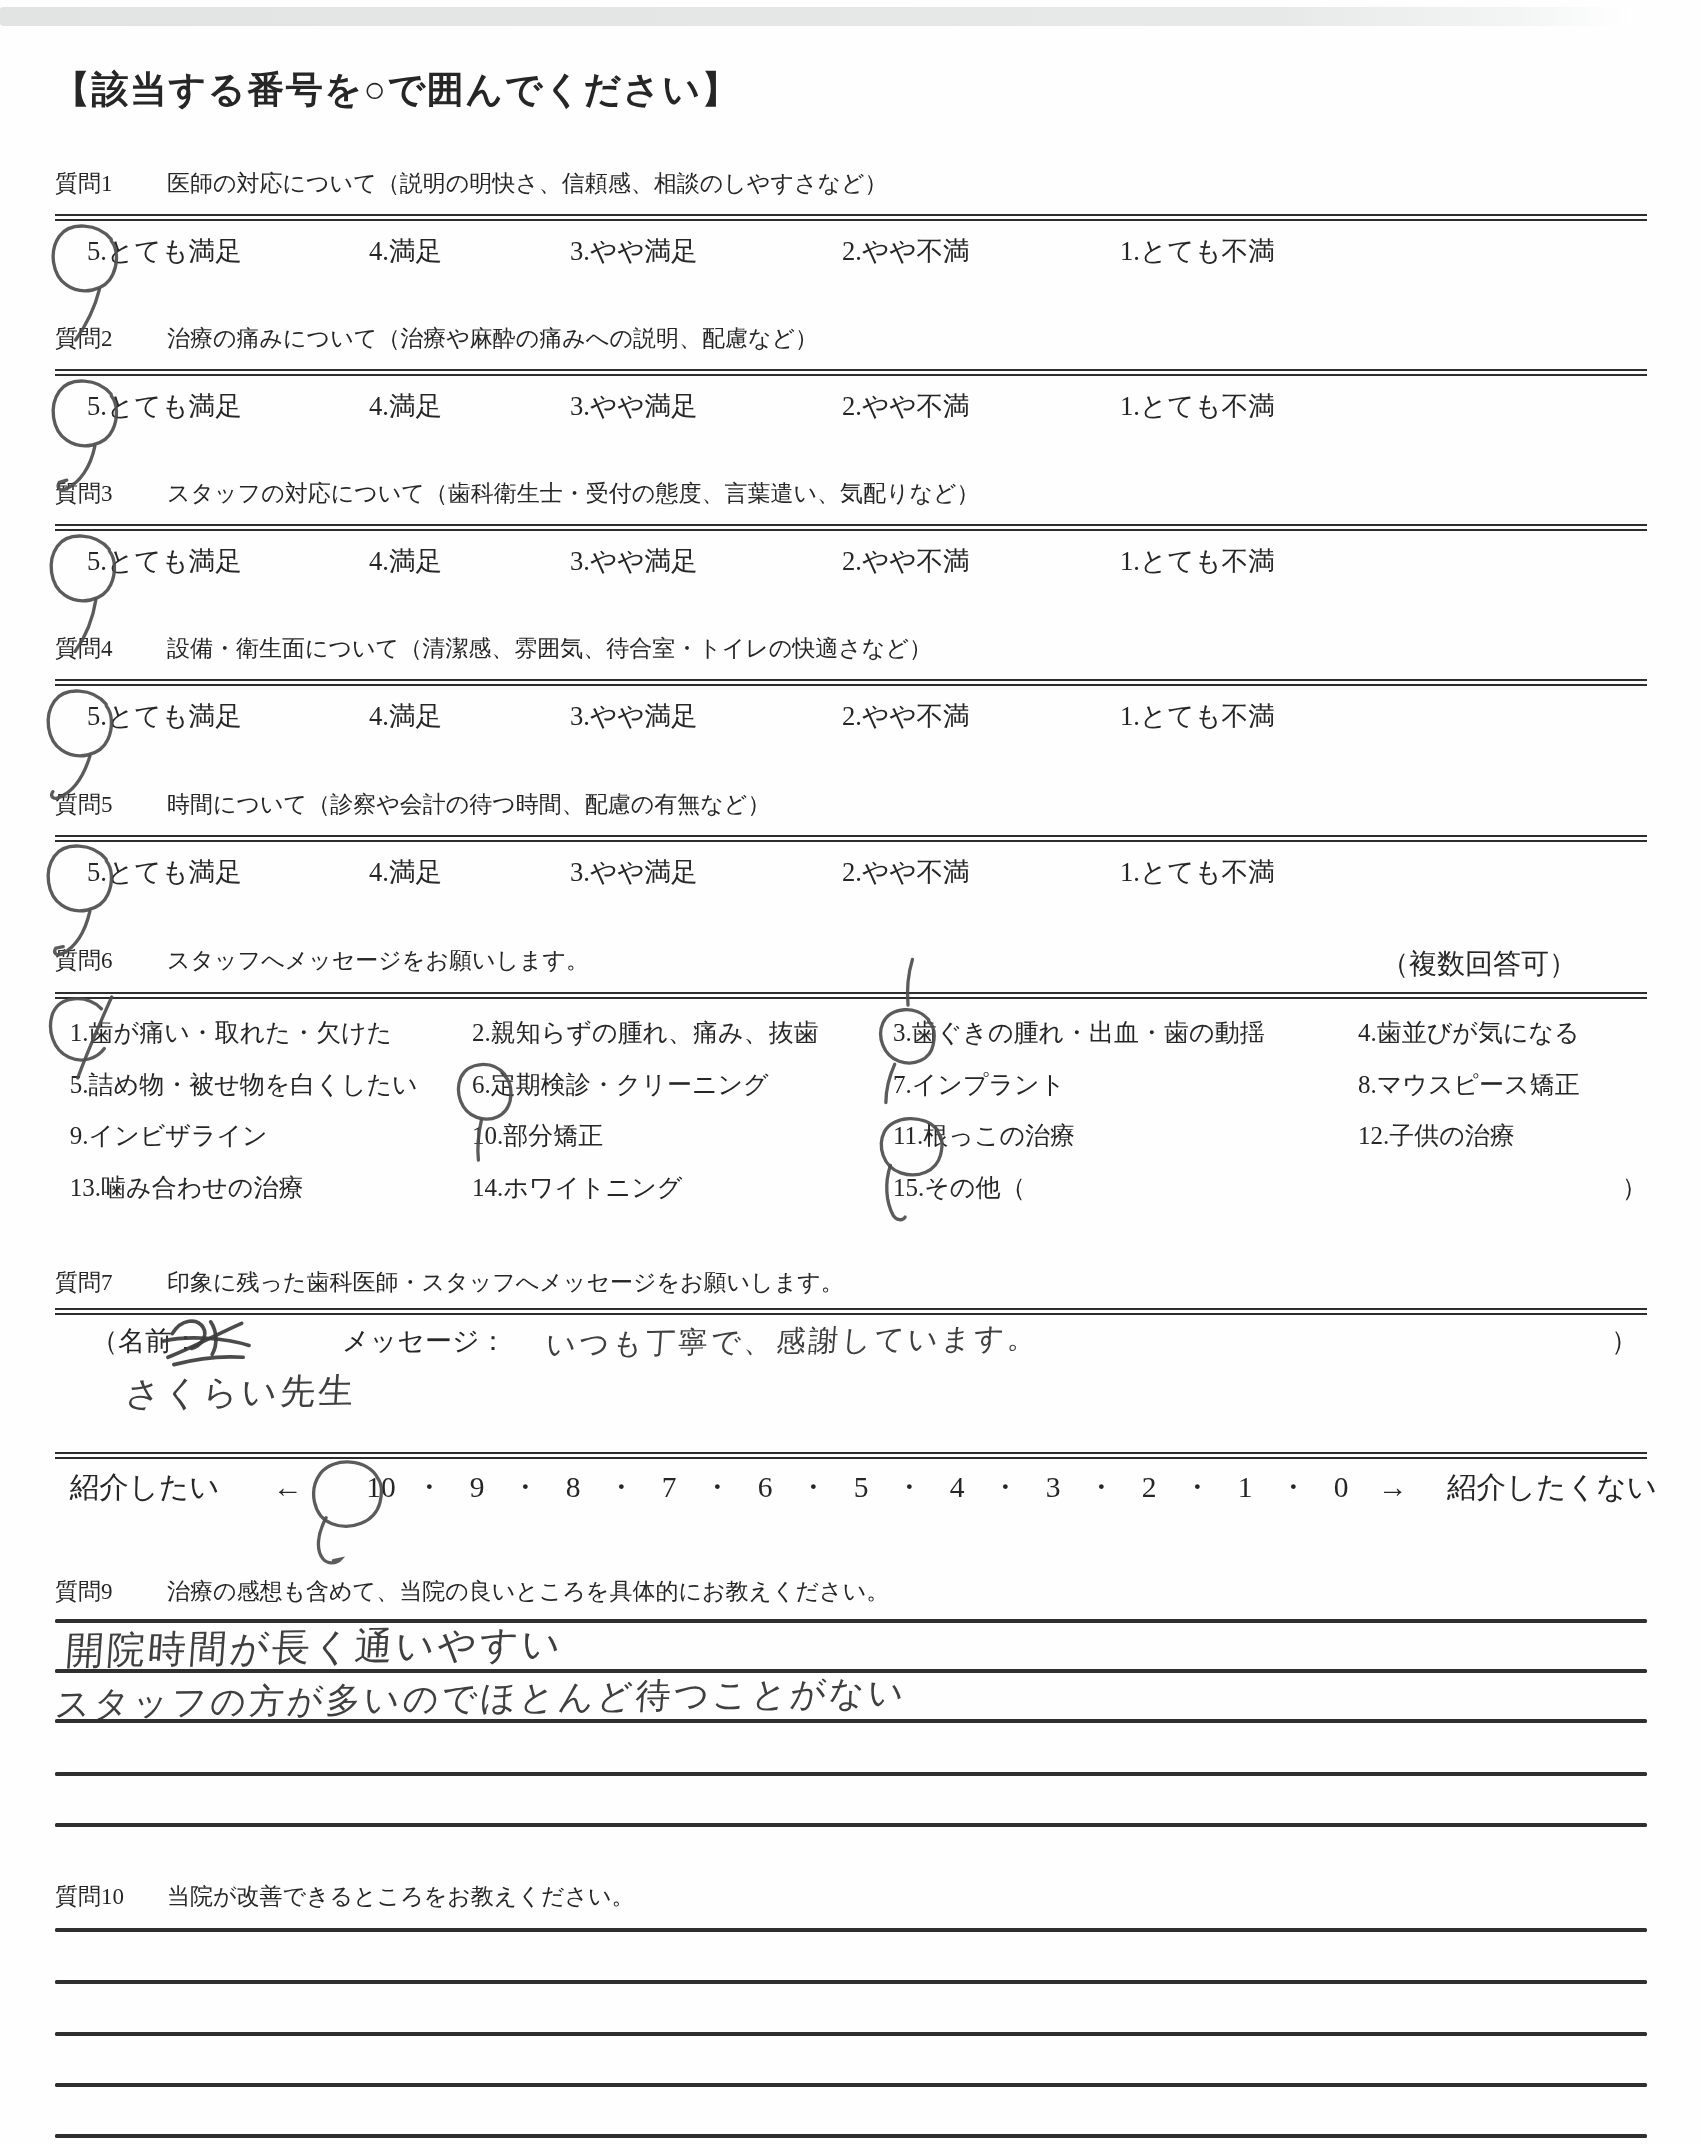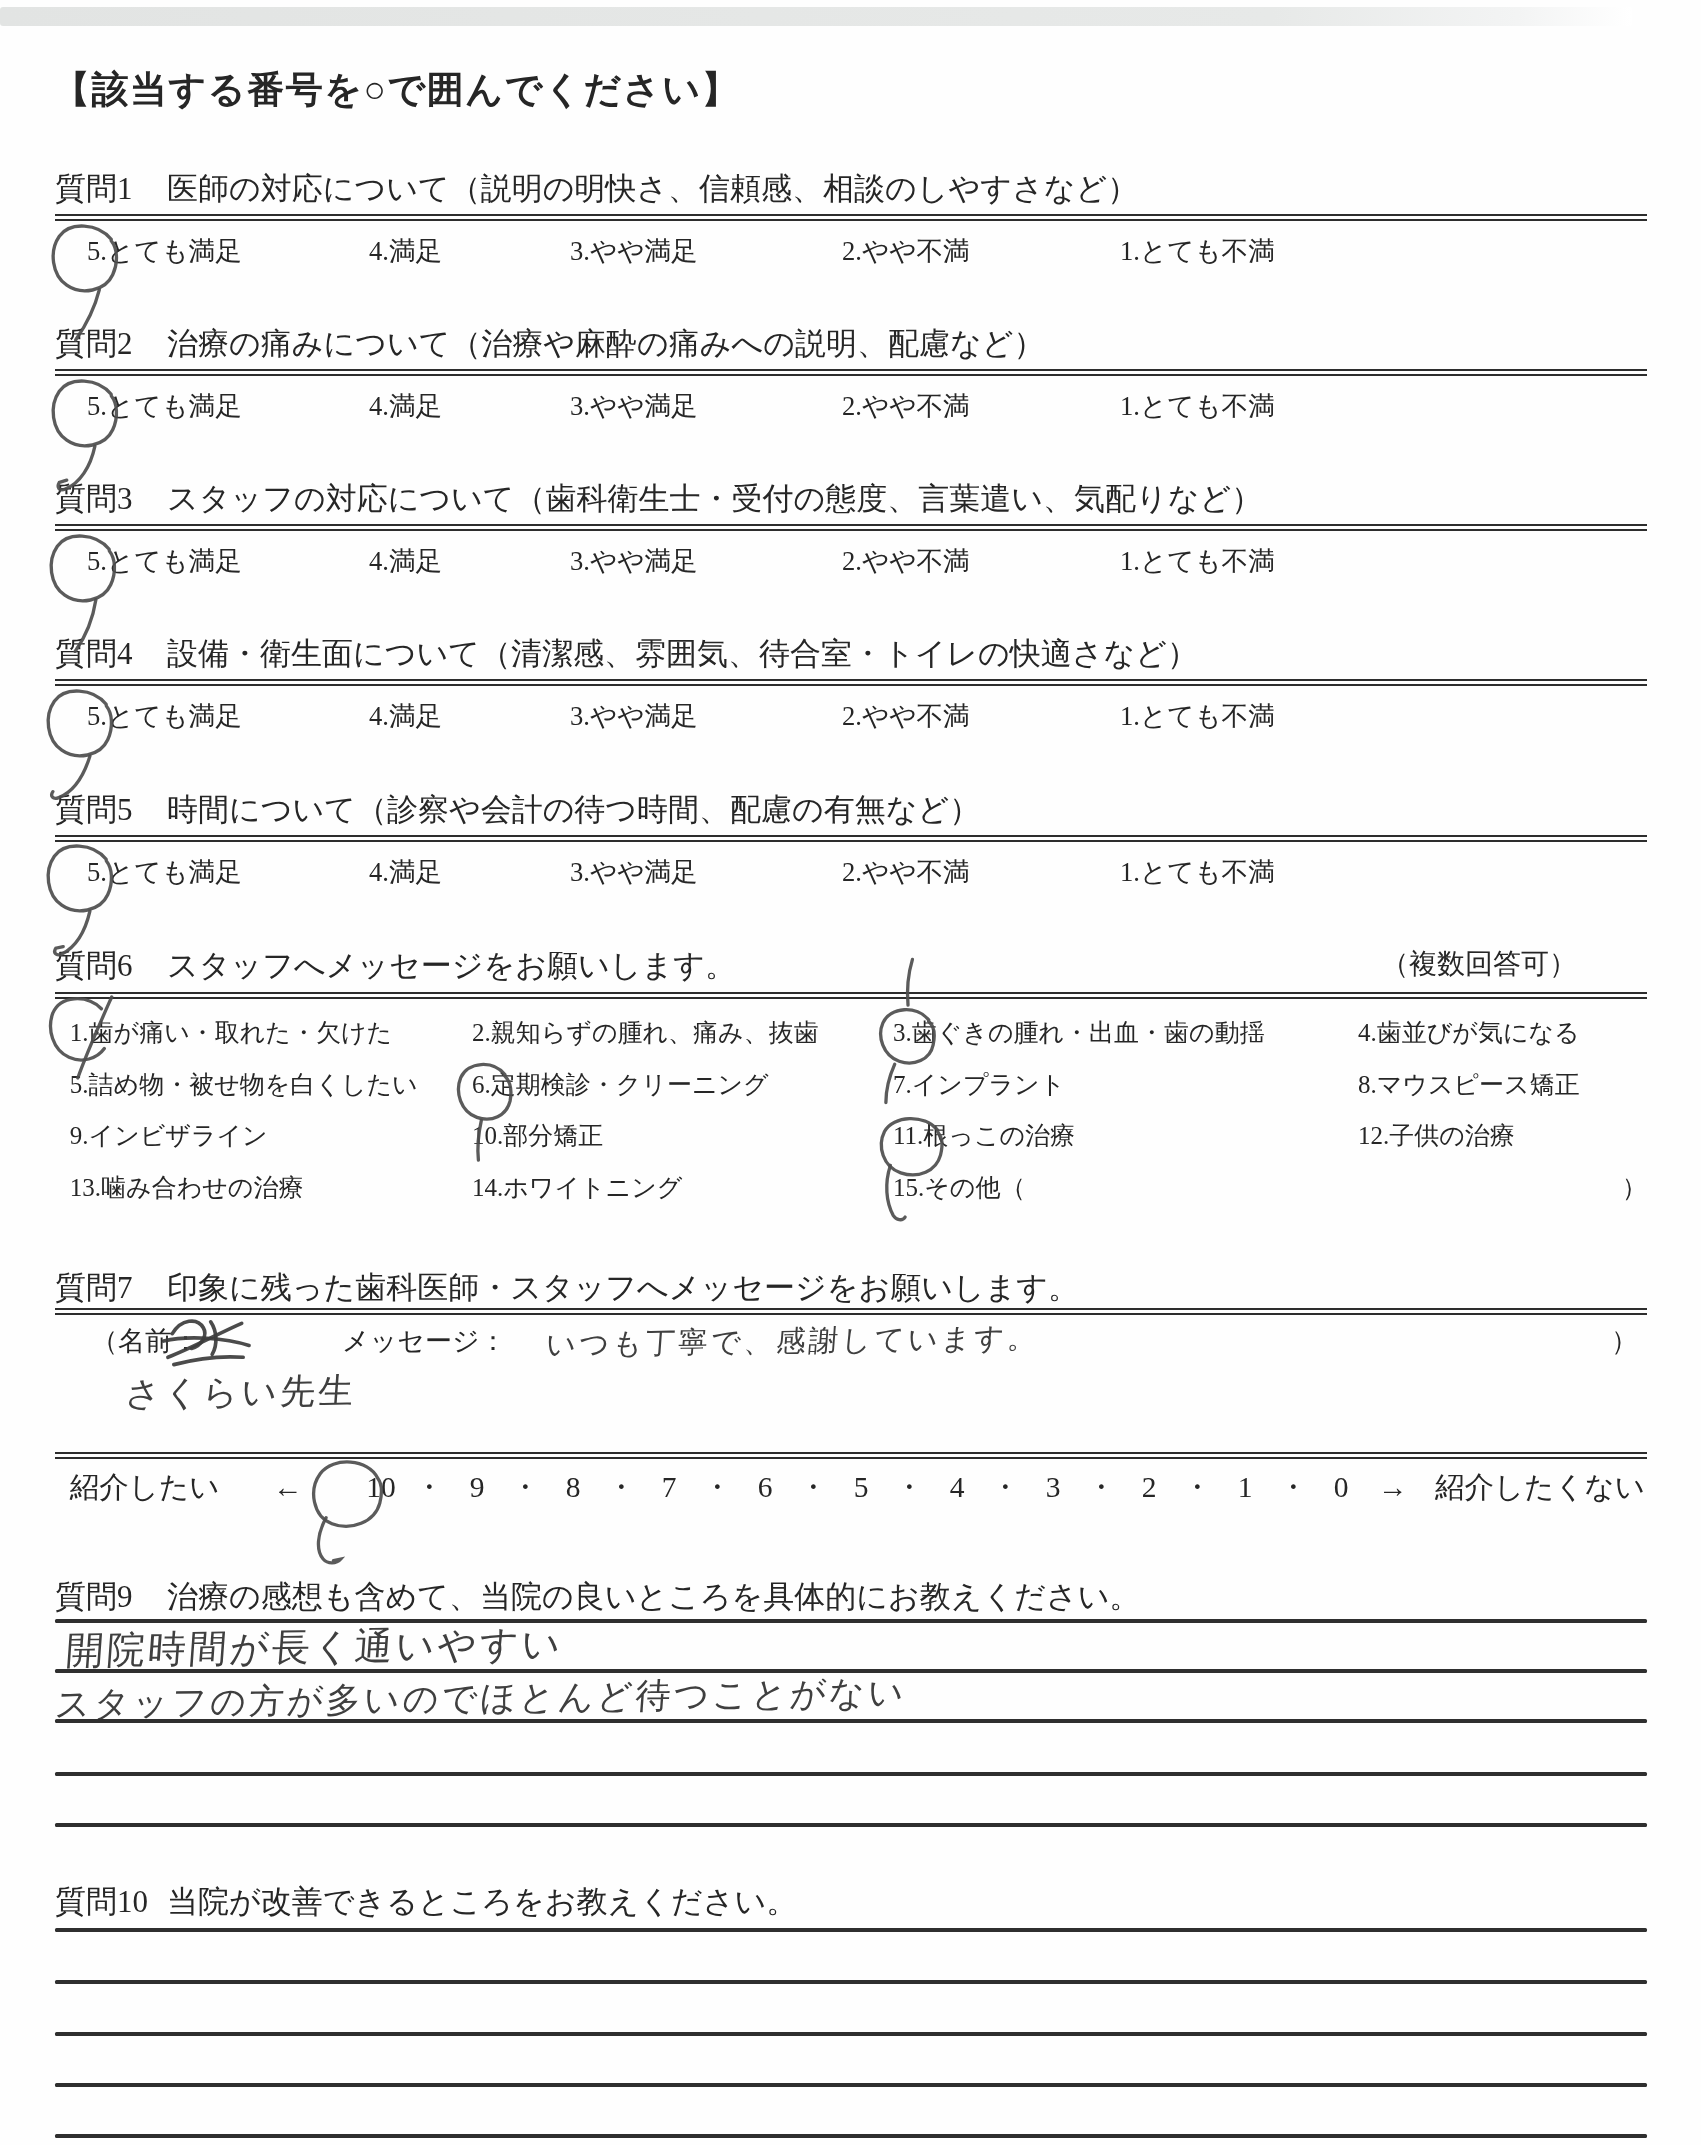--- a/index.html
+++ b/index.html
@@ -9,21 +9,21 @@
 
   
   .scan-band { position:absolute; top:7.4px; left:0; width:1632px; height:19px;
                background:linear-gradient(90deg,#e2e4e3 0%,#e7e9e8 78%,#f3f4f4 93%,#fff 100%);
                border-radius:3px; }
 
   .doc-title { position:absolute; top:65px; left:53px; font-size:37px; font-weight:600;
                letter-spacing:1.5px; white-space:nowrap; }
 
   .q { position:absolute; left:55px; width:1592px; }
-  .qhead { position:absolute; top:0; left:0; font-size:31px; white-space:nowrap; display:flex; }
+  .qhead { position:absolute; top:0; left:0; font-size:23px; white-space:nowrap; display:flex; }
   .qid { width:112px; flex:none; }
   .hrule { position:absolute; left:0; top:46px; width:100%; height:6.6px;
            border-top:2.2px solid #2d2d2d; border-bottom:2.2px solid #2d2d2d; }
   .opts { position:absolute; top:65px; left:0; width:100%; display:flex;
           font-size:26.6px; white-space:nowrap; }
   .opt0 { width:314px; padding-left:32px; } .opt1 { width:201px; }
   .opt2 { width:272px; } .opt3 { width:278px; } .opt4 { flex:1; }
 
   .note { position:absolute; right:70px; top:0; font-size:28px; }
 
@@ -38,21 +38,21 @@
   .q7row .pos { position:absolute; white-space:nowrap;margin-left:36px; }
 
   .scale { position:absolute; top:59px; left:0; width:100%; display:flex; align-items:baseline;
            font-size:29.5px; white-space:nowrap; }
   .scale .lbl-l { padding-left:14.8px; width:218px; flex:none; }
   .scale .arr-l { width:41px; flex:none; }
   .scale .num { width:52px; margin-left:0; text-align:center; flex:none;font-family:Liberation Serif, serif; }
   .scale .num.first { margin-left:41px; }
   .scale .dot { width:44px; text-align:center; flex:none; }
   .scale .arr-r { margin-left:11px; width:41px; flex:none; }
-  .scale .lbl-r { margin-left:16px; }
+  .scale .lbl-r { margin-left:28px; }
 
   .ansline { position:absolute; left:0; width:100%; height:3.7px; background:#2f2f2f; border-radius:1.5px; }
 
   .hw { position:absolute; font-family:"Liberation Serif","DejaVu Serif",serif; color:#3f3f3f;
         white-space:nowrap; transform:rotate(-0.8deg) skewX(-5deg); letter-spacing:3px; }
   .hw-big { font-size:38px; }
 
   .circ { position:absolute; pointer-events:none; }
   .circ path { stroke:#4d4d4d; stroke-width:4.5; fill:none; stroke-linecap:round; opacity:.92; }
   .scrib path { stroke:#3c3c3c; stroke-width:5; fill:none; stroke-linecap:round; }

